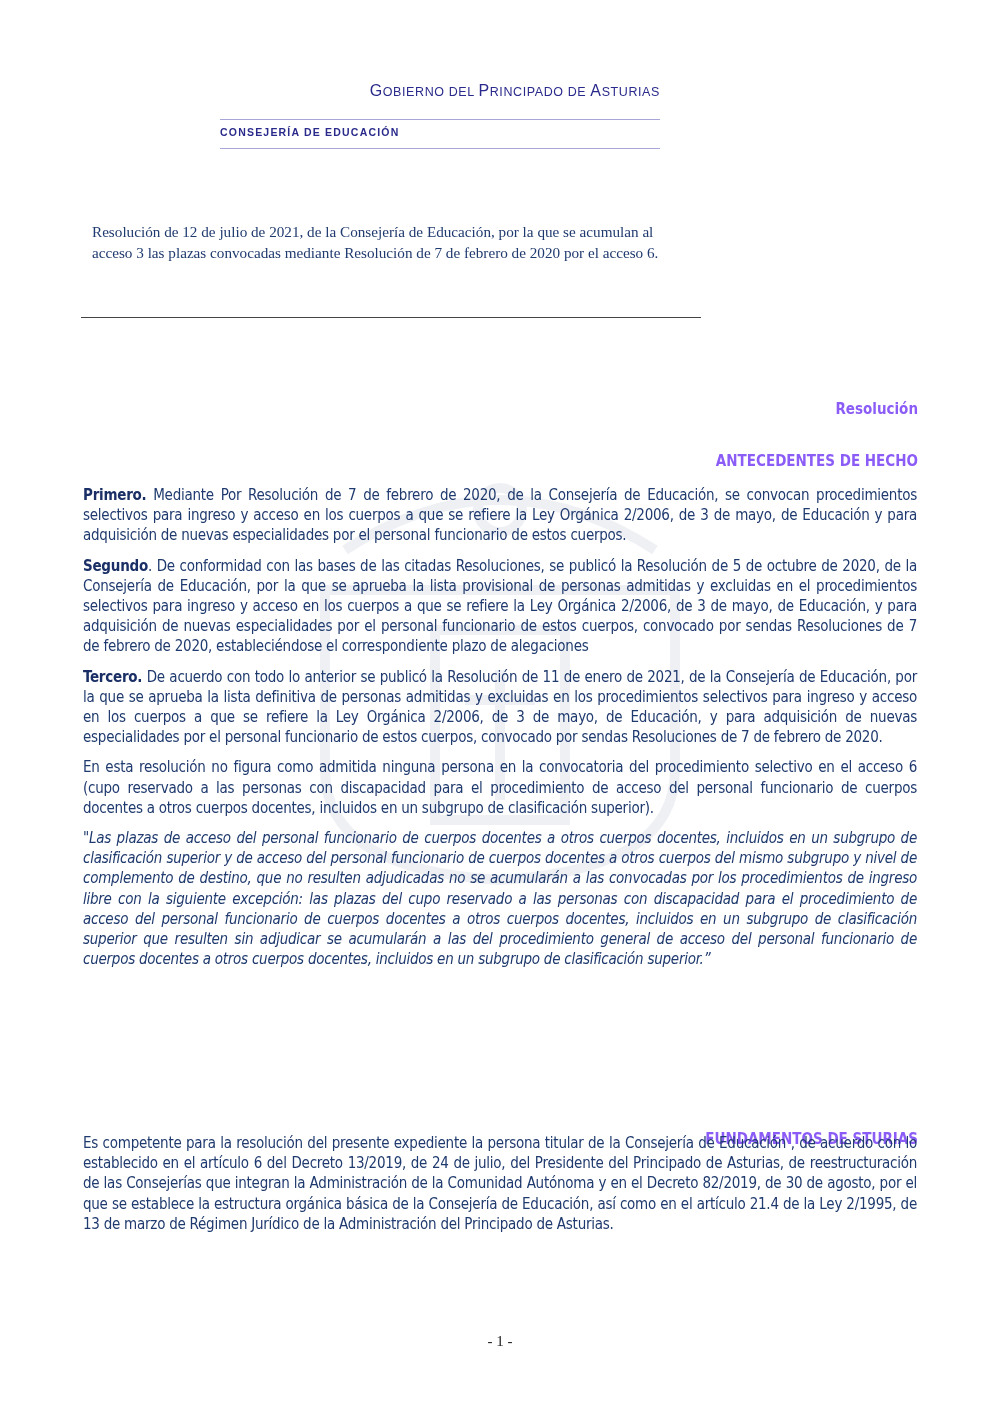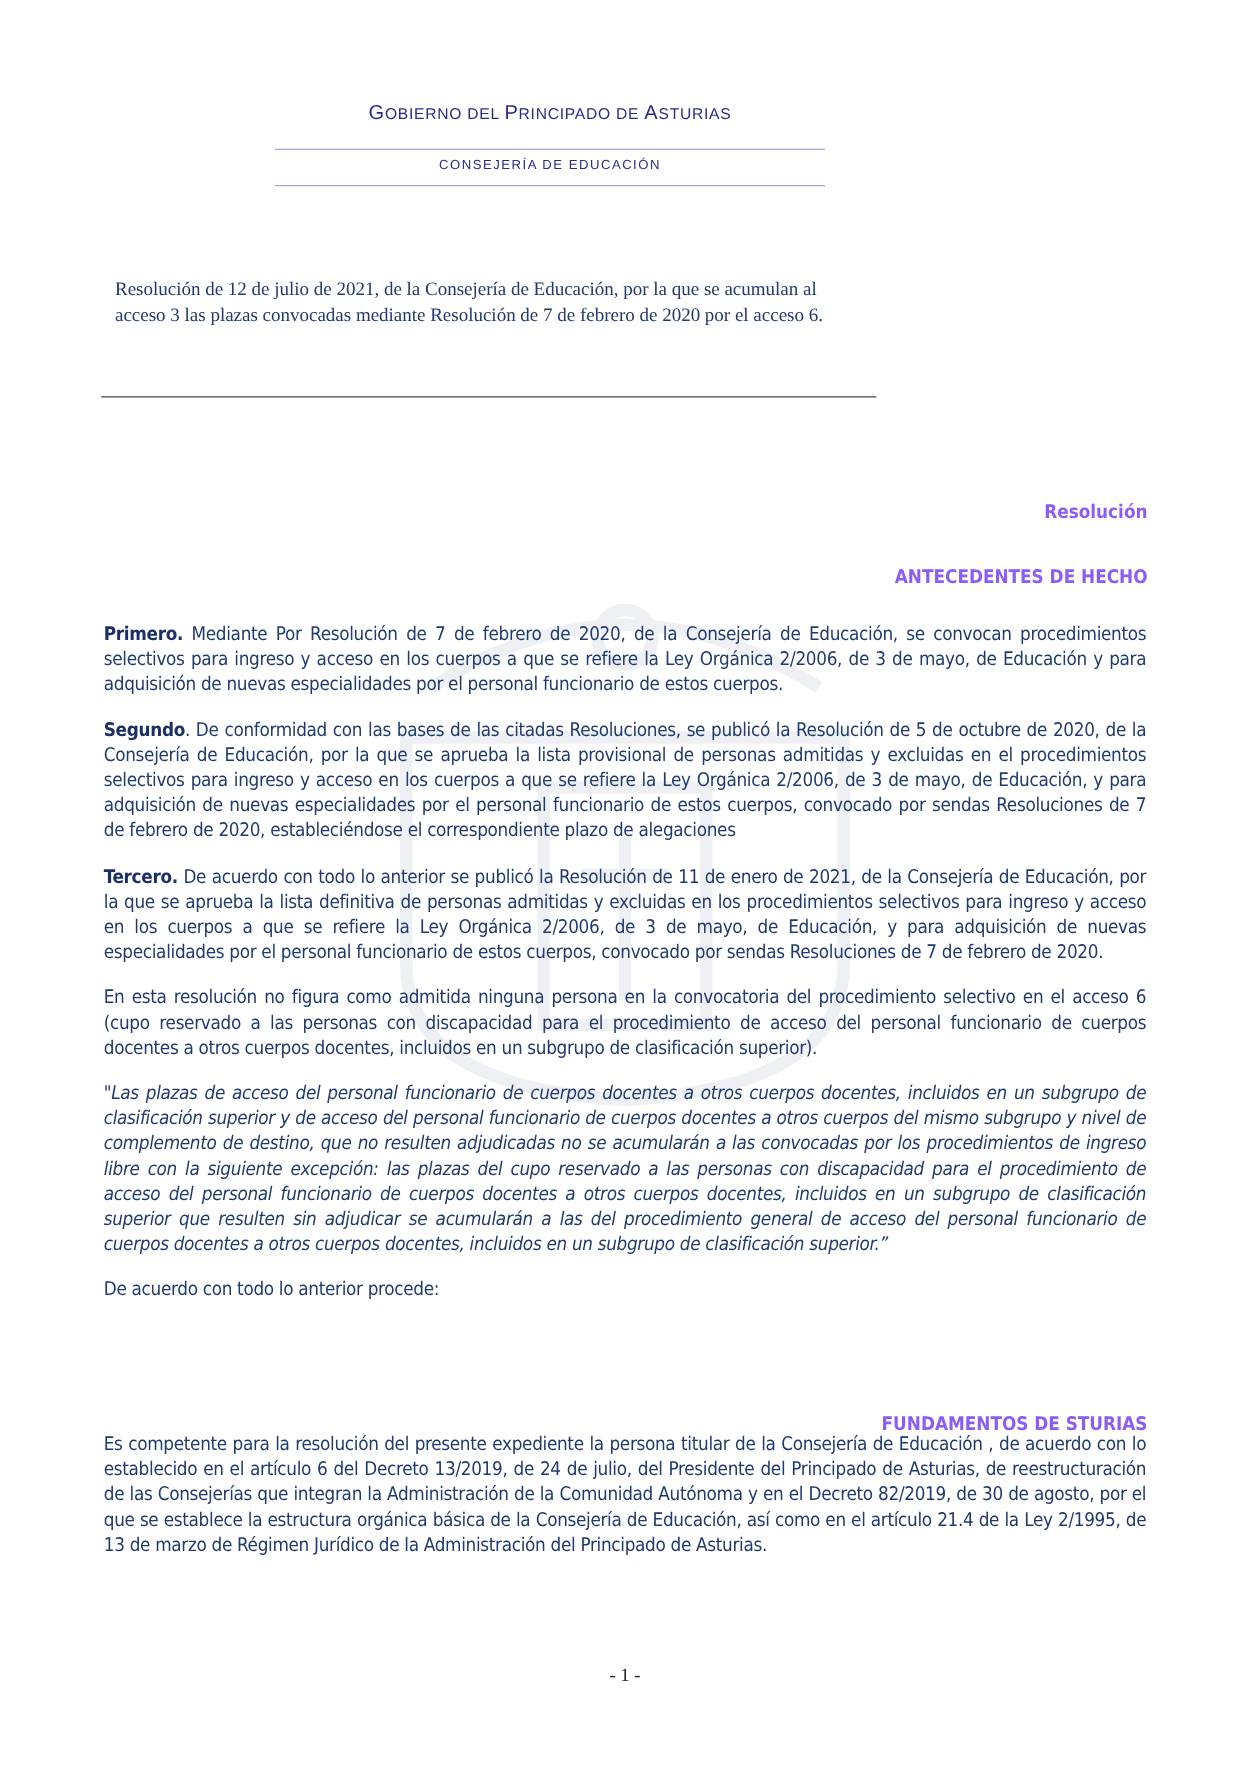--- a/index.html
+++ b/index.html
@@ -1,33 +1,33 @@
 <!DOCTYPE html>
 <html><head>
 <meta charset="utf-8">
 <style>
   html, body { margin: 0; padding: 0; background: #ffffff; }
   body { width: 1000px; height: 1414px; position: relative; overflow: hidden;
          font-family: "DejaVu Sans", sans-serif; color: #1f3a6e; }
   .watermark { position: absolute; left: 285px; top: 470px; width: 430px; height: 420px; opacity: 0.07; }
-  .hdr-title { position: absolute; top: 82px; left: 220px; width: 440px; text-align: center;
+  .hdr-title { position: absolute; top: 82px; left: 220px; width: 440px; text-align: right;
                font-family: "Liberation Sans", sans-serif; color: #2a2a8c; font-size: 16px; letter-spacing: 0.6px; }
   .hdr-title .sc { font-size: 12.5px; }
   .hdr-rule { position: absolute; left: 220px; width: 440px; height: 1px; background: #a8a6d6; }
-  .hdr-sub { position: absolute; top: 126px; left: 220px; width: 440px; text-align: center;
-             font-family: "Liberation Sans", sans-serif; color: #2a2a8c; font-size: 10.5px; letter-spacing: 1.2px; }
+  .hdr-sub { position: absolute; top: 126px; left: 220px; width: 440px; 
+             font-family: "Liberation Sans", sans-serif; color: #2a2a8c; font-size: 10.5px; letter-spacing: 1.2px; font-weight: bold; }
   .summary { position: absolute; top: 222px; left: 92px; width: 600px;
              font-family: Liberation Serif, serif; font-stretch: condensed;
              font-size: 15.2px; line-height: 20.5px; color: #1f3a6e; }
   .summary-rule { position: absolute; top: 317px; left: 81px; width: 620px; height: 1px; background: #444; }
   .h-center { position: absolute; left: 82px; width: 836px; text-align: right; font-weight: bold;
               font-size: 15px; color: #8b5cf6; font-stretch: condensed; }
   .body { position: absolute; left: 83px; width: 834px; font-size: 15px; line-height: 20.2px;
           text-align: justify; color: #1f3a6e; font-stretch: condensed; letter-spacing: -0.25px; }
-  .body p { margin: 16px 0 10px 0; }
+  .body p { margin: 4px 0 10px 0; }
   .body b { color: #1a2f66; }
   .quote { font-style: italic; }
   .footer { position: absolute; top: 1333px; left: 440px; width: 120px; text-align: center;
             font-family: "Liberation Serif", serif; font-size: 15px; color: #222; }
 </style>
 </head>
 <body>
 
 <svg class="watermark" viewBox="0 0 430 420">
   <g fill="none" stroke="#1f3a6e" stroke-width="10">
@@ -51,21 +51,20 @@
 
 <div class="h-center" style="top:400px;">Resolución</div>
 <div class="h-center" style="top:452px;">ANTECEDENTES DE HECHO</div>
 
 <div class="body" style="top:481px;">
   <p><b>Primero.</b><span> Mediante Por Resolución de 7 de febrero de 2020, de la Consejería de Educación, se convocan procedimientos selectivos para ingreso y acceso en los cuerpos a que se refiere la Ley Orgánica 2/2006, de 3 de mayo, de Educación y para adquisición de nuevas especialidades por el personal funcionario de estos cuerpos.</span></p>
   <p><b>Segundo</b><span>. De conformidad con las bases de las citadas Resoluciones, se publicó la Resolución de 5 de octubre de 2020, de la Consejería de Educación, por la que se aprueba la lista provisional de personas admitidas y excluidas en el procedimientos selectivos para ingreso y acceso en los cuerpos a que se refiere la Ley Orgánica 2/2006, de 3 de mayo, de Educación, y para adquisición de nuevas especialidades por el personal funcionario de estos cuerpos, convocado por sendas Resoluciones de 7 de febrero de 2020, estableciéndose el correspondiente plazo de alegaciones</span></p>
   <p><b>Tercero.</b><span> De acuerdo con todo lo anterior se publicó la Resolución de 11 de enero de 2021, de la Consejería de Educación, por la que se aprueba la lista definitiva de personas admitidas y excluidas en los procedimientos selectivos para ingreso y acceso en los cuerpos a que se refiere la Ley Orgánica 2/2006, de 3 de mayo, de Educación, y para adquisición de nuevas especialidades por el personal funcionario de estos cuerpos, convocado por sendas Resoluciones de 7 de febrero de 2020.</span></p>
   <p>En esta resolución no figura como admitida ninguna persona en la convocatoria del procedimiento selectivo en el acceso 6 (cupo reservado a las personas con discapacidad para el procedimiento de acceso del personal funcionario de cuerpos docentes a otros cuerpos docentes, incluidos en un subgrupo de clasificación superior).</p>
   <p class="quote">"Las plazas de acceso del personal funcionario de cuerpos docentes a otros cuerpos docentes, incluidos en un subgrupo de clasificación superior y de acceso del personal funcionario de cuerpos docentes a otros cuerpos del mismo subgrupo y nivel de complemento de destino, que no resulten adjudicadas no se acumularán a las convocadas por los procedimientos de ingreso libre con la siguiente excepción: las plazas del cupo reservado a las personas con discapacidad para el procedimiento de acceso del personal funcionario de cuerpos docentes a otros cuerpos docentes, incluidos en un subgrupo de clasificación superior que resulten sin adjudicar se acumularán a las del procedimiento general de acceso del personal funcionario de cuerpos docentes a otros cuerpos docentes, incluidos en un subgrupo de clasificación superior.”</p>
-  <p>De acuerdo con todo lo anterior procede:</p>
 </div>
 
 <div class="h-center" style="top:1130px;">FUNDAMENTOS DE STURIAS</div>
 <div class="body" style="top:1129px;">
   <p>Es competente para la resolución del presente expediente la persona titular de la Consejería de Educación , de acuerdo con lo establecido en el artículo 6 del Decreto 13/2019, de 24 de julio, del Presidente del Principado de Asturias, de reestructuración de las Consejerías que integran la Administración de la Comunidad Autónoma y en el Decreto 82/2019, de 30 de agosto, por el que se establece la estructura orgánica básica de la Consejería de Educación, así como en el artículo 21.4 de la Ley 2/1995, de 13 de marzo de Régimen Jurídico de la Administración del Principado de Asturias.</p>
 </div>
 
 <div class="footer">- 1 -</div>
 
 </body></html>

